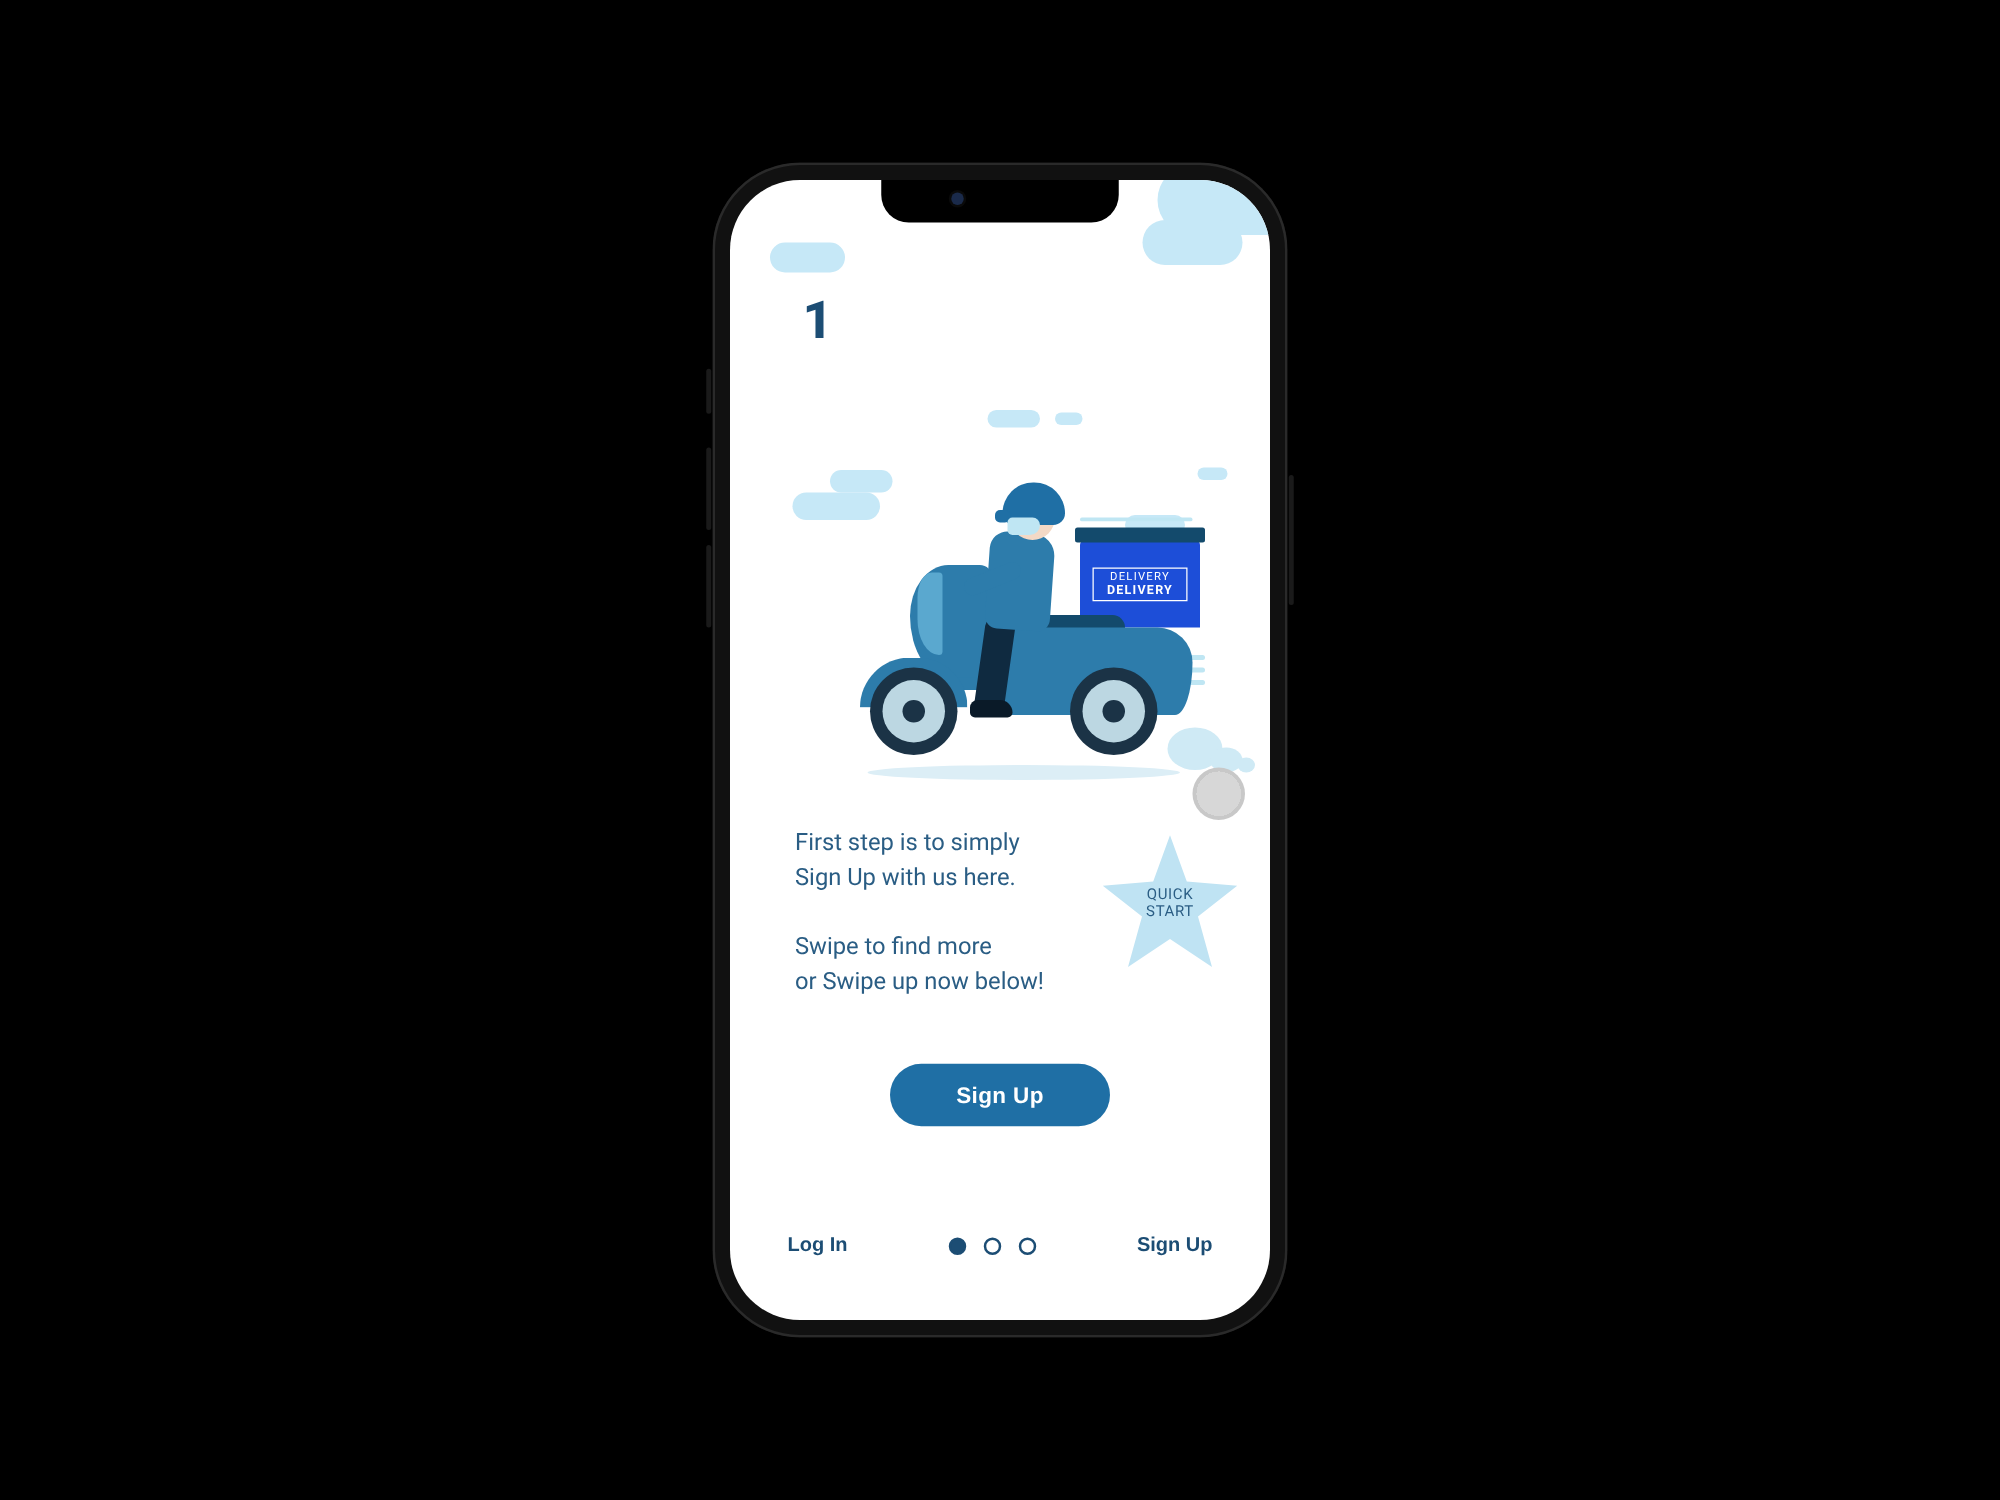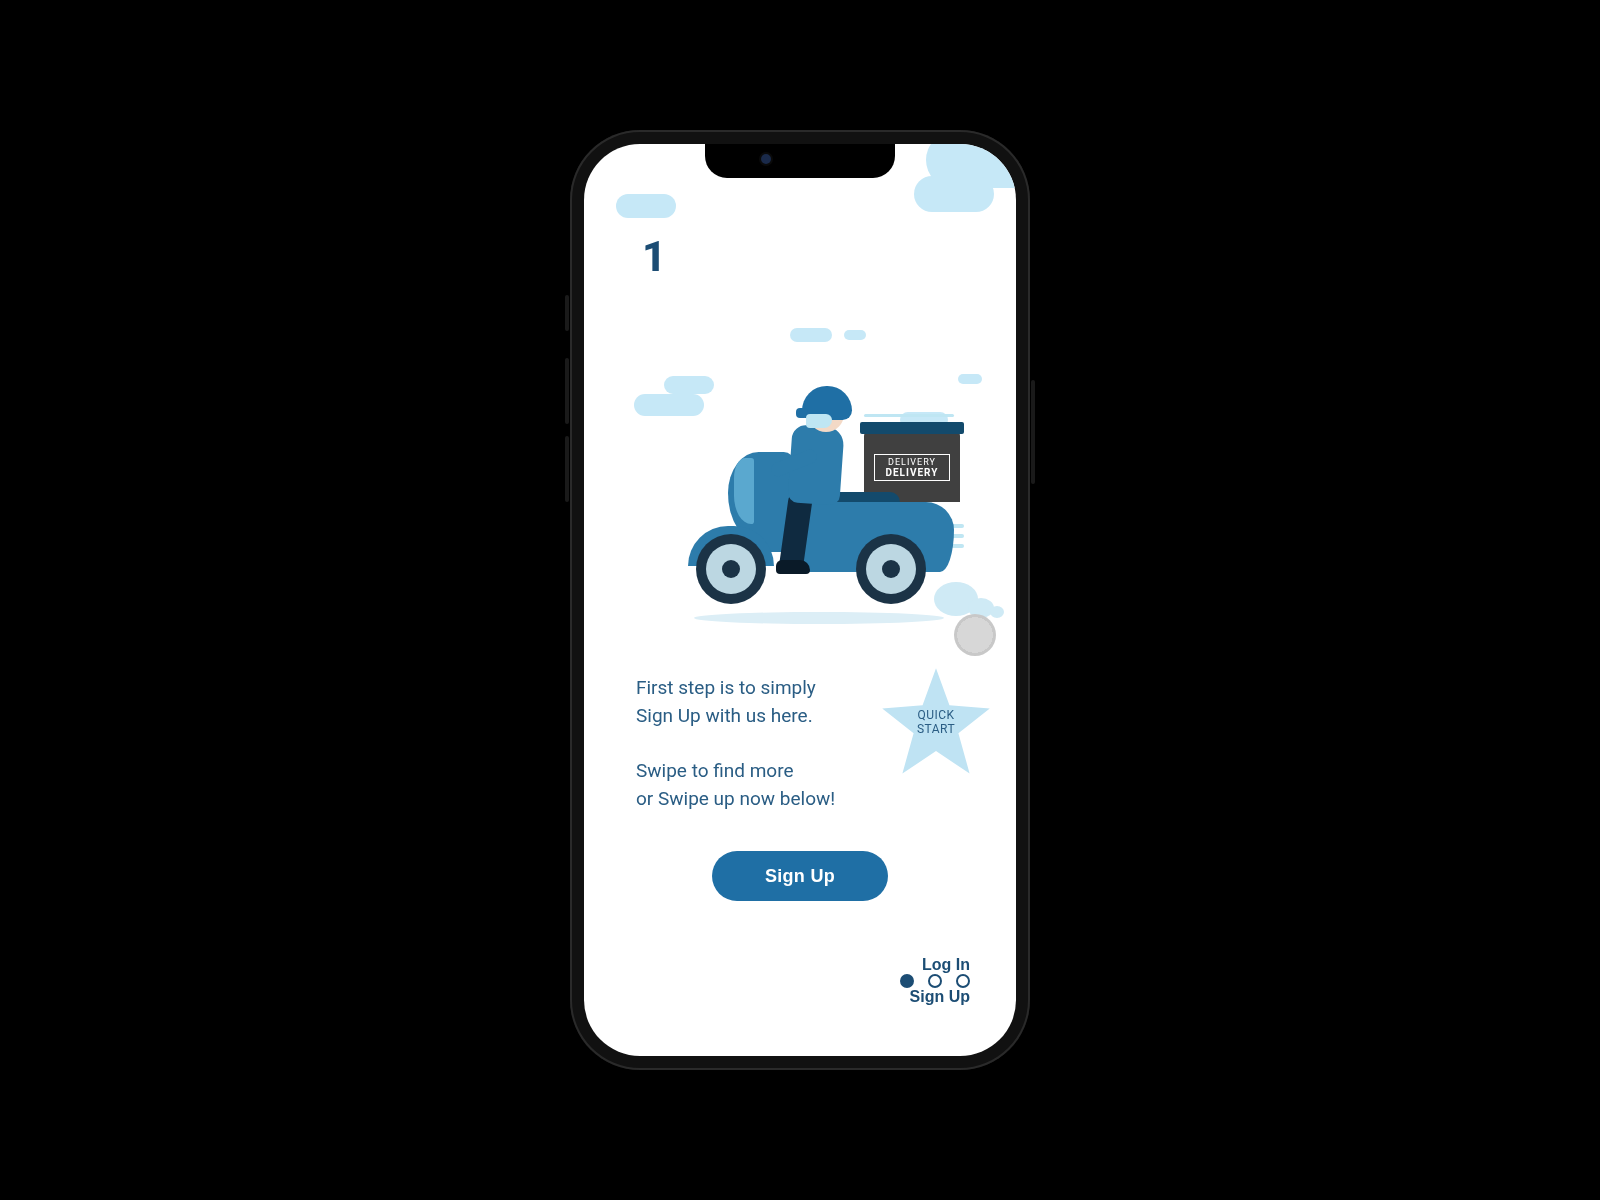--- a/index.html
+++ b/index.html
@@ -69,21 +69,21 @@
   .speed { position:absolute; background:#bfe6f3; height:3px; border-radius:3px; }
   .speed.s1{ top:40px; left:230px; width:90px; }
   .speed.s2{ top:52px; left:250px; width:70px; }
   .speed.s3{ top:64px; left:260px; width:60px; }
   .speed.lower1{ top:150px; left:250px; width:80px; height:4px;}
   .speed.lower2{ top:160px; left:268px; width:62px; height:4px;}
   .speed.lower3{ top:170px; left:280px; width:50px; height:4px;}
 
   .box {
     position:absolute; top:58px; left:230px; width:96px; height:70px;
-    background:#404040; border-radius:4px 4px 0 0;
+    background:#1d4ed8; border-radius:4px 4px 0 0;
   }
   .box::before { content:""; position:absolute; top:-10px; left:-4px; width:104px; height:12px; background:#134a6c; border-radius:2px; }
   .box-label{
     position:absolute; top:22px; left:10px; right:10px; padding:2px 0;
     border:1px solid #fff; text-align:center;
   }
   .box-label span{ display:block; color:#fff; font-size:9px; letter-spacing:1px; }
   .box-label span.s{ font-weight:700; font-size:10px; }
 
   .body-rear {
@@ -119,40 +119,40 @@
   .puff.p1{ top:208px; left:300px; width:44px; height:34px;}
   .puff.p2{ top:224px; left:334px; width:26px; height:20px;}
   .puff.p3{ top:232px; left:356px; width:14px; height:12px;}
   .shadow { position:absolute; top:238px; left:60px; width:250px; height:12px; background:#dceef6; border-radius:50%; }
 
   
   .assist { position:absolute; top:470px; right:20px; width:42px; height:42px; border-radius:50%;
             background: radial-gradient(circle at 50% 50%, #d7d7d7 0 60%, #c8c8c8 60% 100%); }
 
   
-  .body-text { position:absolute; top:516px; left:52px; right:120px; color:#2a5d84; font-size:19px; line-height:1.45;margin-top:14px; }
+  .body-text { position:absolute; top:516px; left:52px; right:120px; color:#2a5d84; font-size:19px; line-height:1.45; }
   .body-text .para2{ margin-top:28px; }
 
   
   .star-wrap{ position:absolute; top:522px; right:24px; width:112px; height:112px; }
   .star{ width:100%; height:100%; background:#bfe3f3;
          clip-path: polygon(50% 2%, 62% 35%, 98% 38%, 70% 60%, 80% 96%, 50% 76%, 20% 96%, 30% 60%, 2% 38%, 38% 35%);
   }
   .star-text{ position:absolute; inset:0; display:flex; flex-direction:column; align-items:center; justify-content:center; gap:0; color:#2a5d84; font-size:12px; letter-spacing:0.5px; }
 
   
   .signup-btn{
     position:absolute; top:707px; left:50%; transform:translateX(-50%);
     width:176px; height:50px; border:none; border-radius:26px;
     background:#1f6fa5; color:#fff; font-size:18px; font-weight:700; letter-spacing:0.3px;
     cursor:pointer;
   }
 
   
-  .footer{ position:absolute; left:0; right:0; bottom:50px; display:flex; align-items:flex-end; justify-content:space-between; padding:0 46px;flex-direction:column; }
+  .footer{ position:absolute; left:0; right:0; bottom:50px; display:flex; align-items:center; justify-content:space-between; padding:0 46px; }
   .foot-link{ background:none; border:none; color:#1c4d74; font-weight:800; font-size:16px; cursor:pointer; }
   .dots{ display:flex; gap:14px; align-items:center; }
   .dot{ width:14px; height:14px; border-radius:50%; border:2px solid #1c4d74; background:transparent; padding:0; cursor:pointer; }
   .dot.active{ background:#1c4d74; }
 </style>
 </head>
 <body>
 
 <div class="stage">
   <div class="phone">

